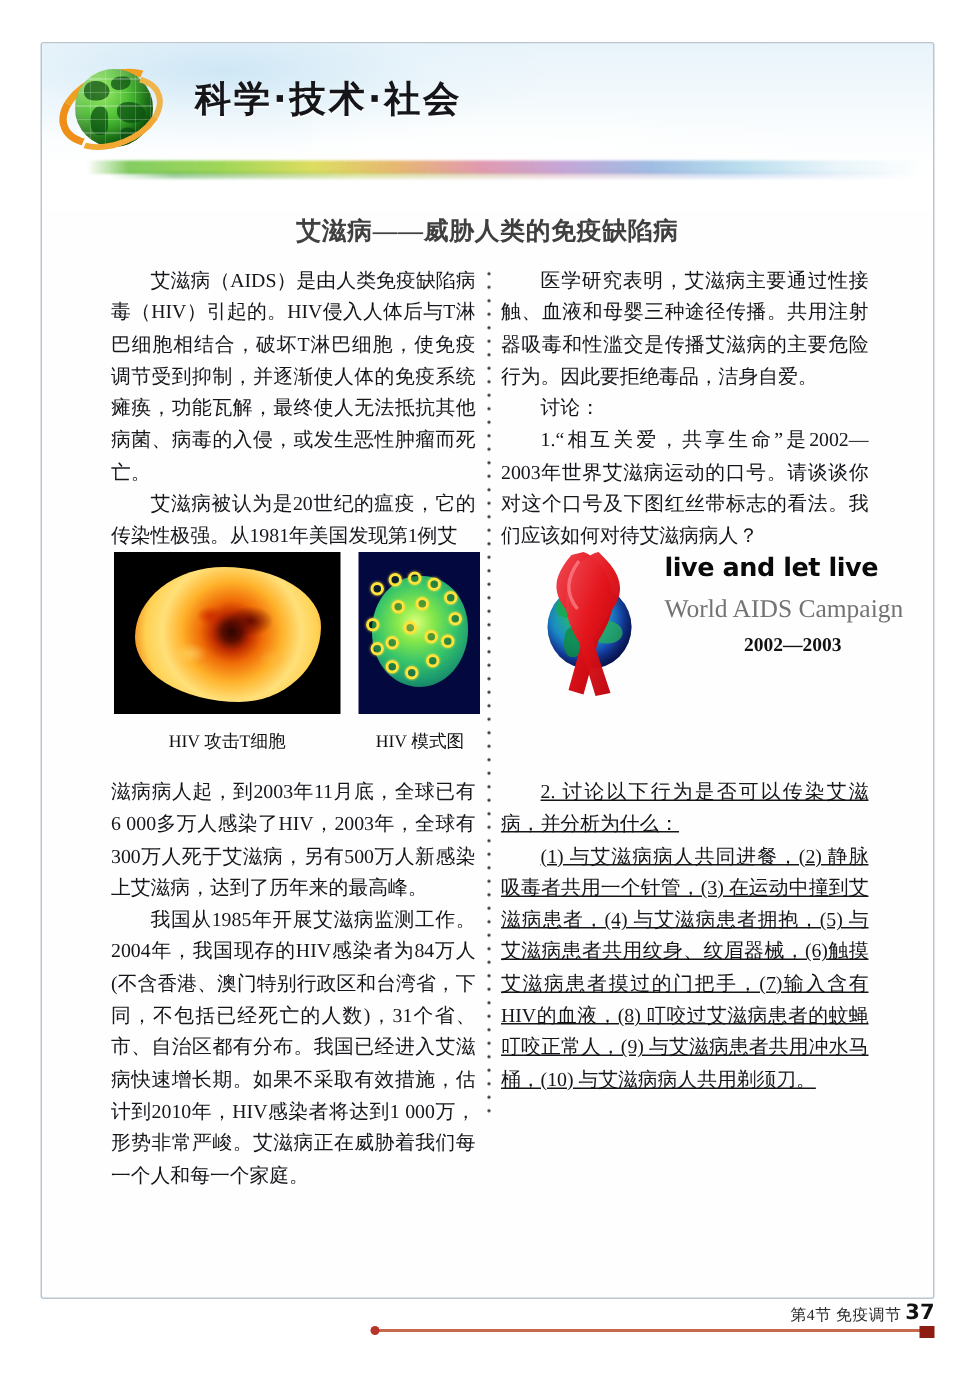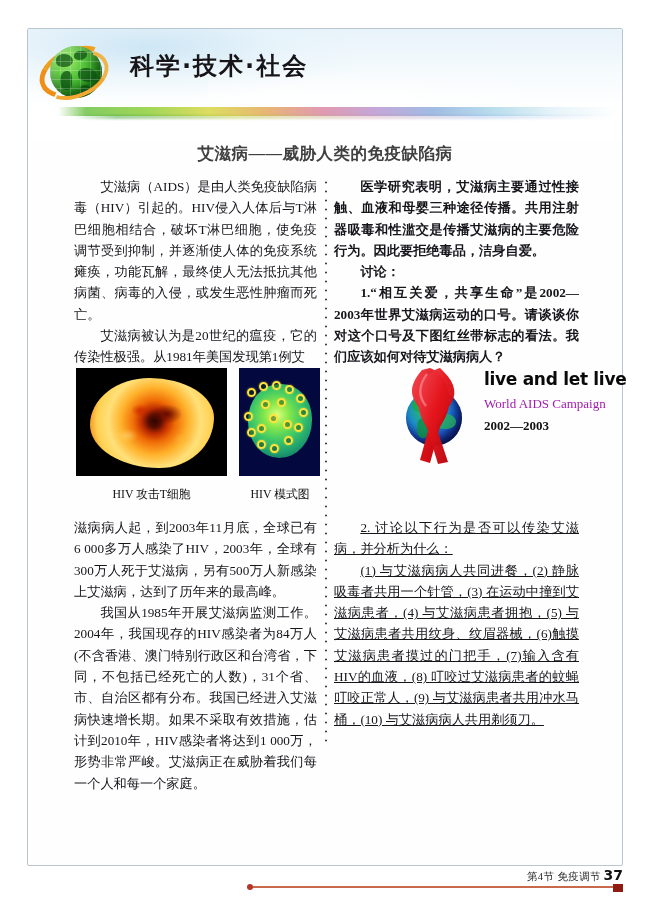--- a/index.html
+++ b/index.html
@@ -159,21 +159,21 @@
   .col {
     position: absolute;
     font-size: 13.2px;
     line-height: 21.3px;
     color: #15151a;
     text-align: justify;
     text-justify: inter-ideograph;
     font-family: "Liberation Serif", "DejaVu Serif", serif;
   }
   #col-left  { left: 74px;  top: 176px; width: 243px; }
-  #col-right { left: 334px; top: 176px; width: 245px; font-weight: bold; }
+  #col-right { left: 334px; top: 176px; width: 245px; }
   #col-left-2  { left: 74px;  top: 517px; width: 243px; }
   #col-right-2 { left: 334px; top: 517px; width: 245px; text-decoration: underline; }
 
   .para { text-indent: 2em; margin: 0; }
   .para + .para { margin-top: 0px; }
   .noindent { text-indent: 0; }
   .label-discuss { text-indent: 2em; }
 
   
   #dot-divider {
@@ -241,21 +241,21 @@
     color: #111;
     font-family: "Liberation Serif", "DejaVu Serif", serif;
     text-align: center;
   }
   #cap1 { left: 76px;  top: 487px; width: 151px; }
   #cap2 { left: 225px; top: 487px; width: 110px; }
 
   
   #logo-block {
     position: absolute;
-    left: 400px; top: 360px;
+    left: 359px; top: 360px;
     width: 200px; height: 112px;
   }
   #logo-mark {
     position: absolute;
     left: 0; top: 4px;
     width: 74px; height: 104px;
   }
   .logo-globe {
     position: absolute;
     left: 6px; top: 26px;
@@ -280,31 +280,32 @@
     font-weight: bold;
     font-size: 17px;
     color: #0a0a0a;
     letter-spacing: -0.3px;
     line-height: 19px;
     white-space: nowrap;
   }
   #logo-sub1 {
     margin-top: 7px;
     font-family: "Liberation Serif", "DejaVu Serif", serif;
-    font-size: 13px;
-    color: #a21caf;
+    font-size: 17px;
+    color: #737373;
     white-space: nowrap;
   }
   #logo-sub2 {
     margin-top: 6px;
     font-family: "Liberation Serif", "DejaVu Serif", serif;
     font-size: 13px;
     font-weight: bold;
     color: #111;
     white-space: nowrap;
+    text-align: right;
   }
 
   
   #footer {
     position: absolute;
     left: 250px; top: 874px;
     width: 373px; height: 22px;
   }
   #footer-rule {
     position: absolute;

